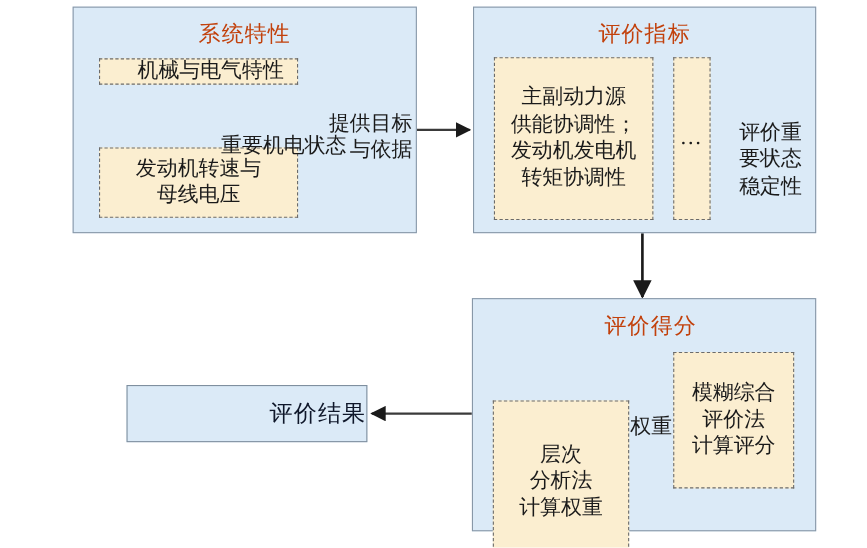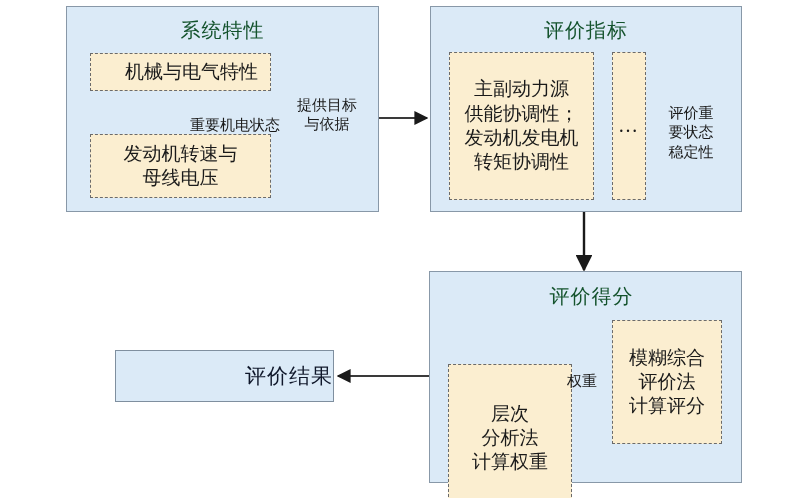--- a/index.html
+++ b/index.html
@@ -22,21 +22,21 @@
     background: #dbeaf7;
     border: 1.5px solid #8898a8;
     box-sizing: border-box;
   }
   .group-title {
     position: absolute;
     left: 0;
     right: 0;
     text-align: center;
     font-size: 20px;
-    color: #14532d;
+    color: #c2410c;
     letter-spacing: 1px;
     white-space: nowrap;
   }
 
   
   .node {
     position: absolute;
     background: #fbeed0;
     border: 1.6px dashed #6b6b6b;
     box-sizing: border-box;
@@ -46,24 +46,24 @@
     text-align: center;
     font-size: 19px;
     line-height: 1.28;
     color: #1a1a1a;
   }
   .node span { display: block; white-space: pre-line; }
 
   
   .label {
     position: absolute;
-    font-size: 15px;
+    font-size: 19px;
     line-height: 1.3;
     color: #1a1a1a;
-    text-align: center;
+    text-align: right;
     white-space: pre-line;
   }
 
   
   .plain-box {
     position: absolute;
     background: #dbeaf7;
     border: 1.5px solid #7f8f9f;
     box-sizing: border-box;
     display: flex;
@@ -108,21 +108,21 @@
 
     <line x1="553" y1="389" x2="611" y2="389" stroke="#1a1a1a" stroke-width="2.4" marker-end="url(#ah)"></line>
 
     <line x1="429" y1="376" x2="338" y2="376" stroke="#3a3a3a" stroke-width="2" marker-end="url(#ah)"></line>
   </svg>
 
   <div class="group-box" style="left:66px; top:6px; width:313px; height:206px;">
     <div class="group-title" style="top:10px;">系统特性</div>
   </div>
 
-  <div class="node" style="left:90px; top:53px; width:181px; height:38px;padding-left:22px;">
+  <div class="node" style="left:90px; top:53px; width:181px; height:24px;padding-left:22px;">
     <span>机械与电气特性</span>
   </div>
 
   <div class="node" style="left:90px; top:134px; width:181px; height:64px;justify-content:center;">
     <span>发动机转速与
 母线电压</span>
   </div>
 
   <div class="label" style="left:155px; top:96px; width:160px;">
     <span>重要机电状态</span>

